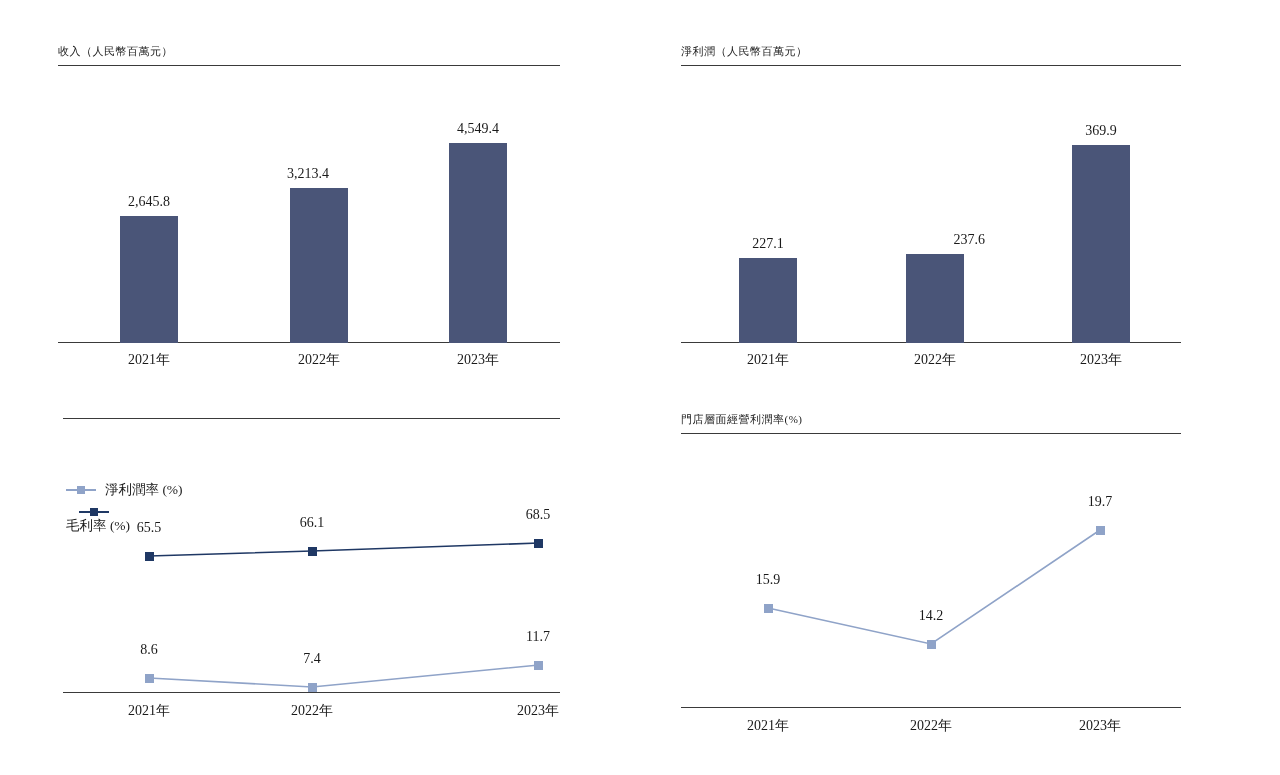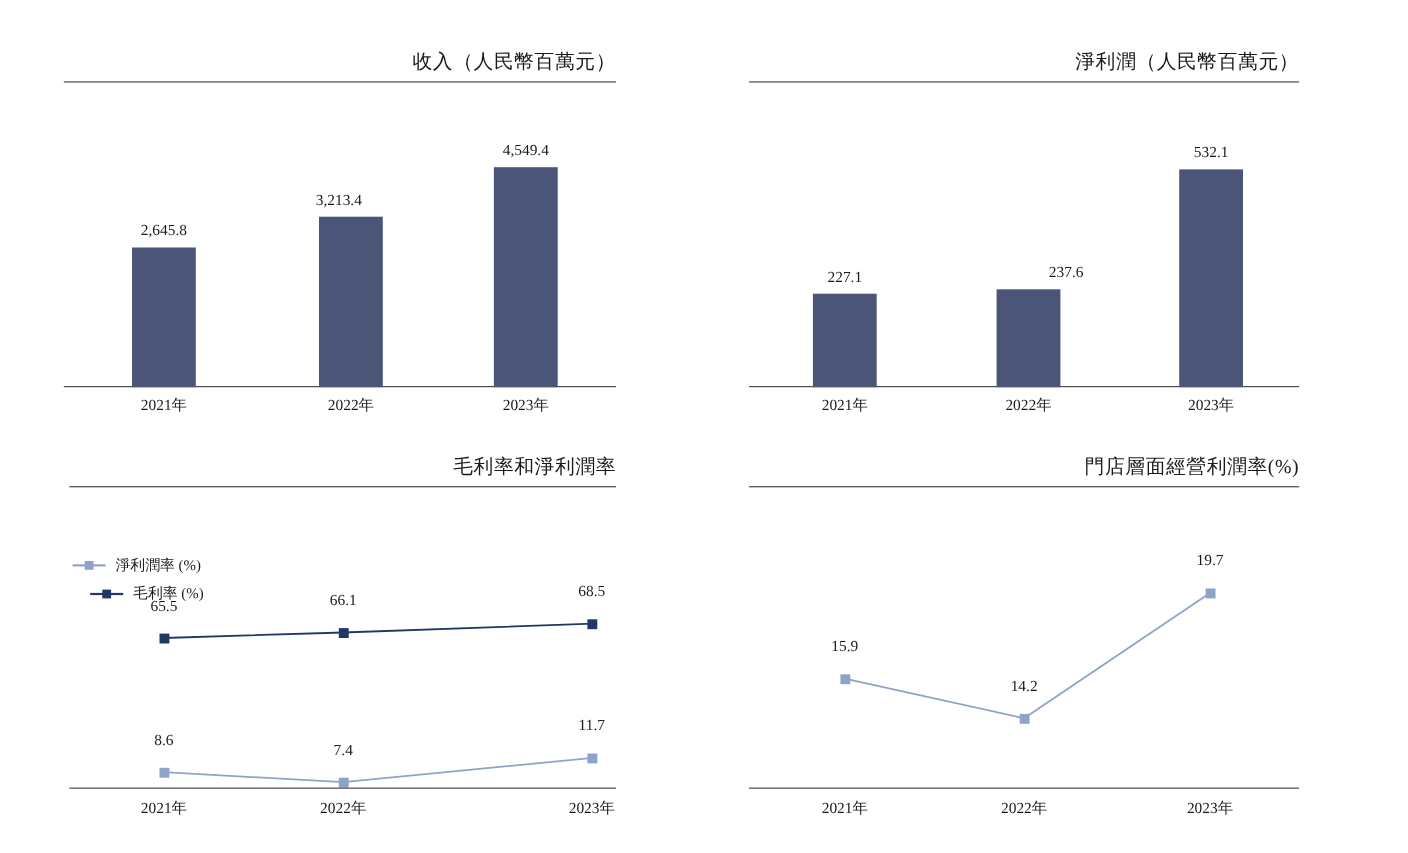--- a/index.html
+++ b/index.html
@@ -16,22 +16,22 @@
   }
   .page {
     position: relative;
     width: 1280px;
     height: 775px;
   }
   .panel {
     position: absolute;
   }
   .panel-title {
-    text-align: right;
-    font-size: 18px;
+    text-align: left;
+    font-size: 11px;
     color: #1a1a1a;
     letter-spacing: 0.5px;
     white-space: nowrap;
   }
   .title-rule {
     border-bottom: 1px solid #3a3a3a;
     margin-top: 6px;
   }
   .plot {
     position: relative;
@@ -154,41 +154,40 @@
     <div class="plot" style="height:272px; margin-top:5px;">
       <div class="axis-line" style="bottom:0;"></div>
 
       <div class="bar" style="left:58px; width:58px; height:85px;"></div>
       <div class="bar-label" style="left:37px; width:100px; bottom:91px;">227.1</div>
 
       <div class="bar" style="left:225px; width:58px; height:89px;"></div>
       <div class="bar-label" style="left:204px; width:100px; bottom:95px;text-align:right;">237.6</div>
 
       <div class="bar" style="left:391px; width:58px; height:198px;"></div>
-      <div class="bar-label" style="left:370px; width:100px; bottom:204px;">532.1</div>
+      <div class="bar-label" style="left:370px; width:100px; bottom:204px;">369.9</div>
     </div>
 
     <div style="position:relative; height:30px;">
       <div class="cat-label" style="left:37px; width:100px; top:8px;">2021年</div>
       <div class="cat-label" style="left:204px; width:100px; top:8px;">2022年</div>
       <div class="cat-label" style="left:370px; width:100px; top:8px;">2023年</div>
     </div>
   </div>
 
   <div class="panel" style="left:63px; top:412px; width:497px;">
-    <div class="panel-title">毛利率和淨利潤率</div>
     <div class="title-rule"></div>
 
     <div class="plot" style="height:270px; margin-top:4px;">
 
       <div class="legend-row" style="left:3px; top:38px;">
         <span class="legend-swatch light"></span>
         <span>淨利潤率 (%)</span>
       </div>
-      <div class="legend-row" style="left:19px; top:64px;">
+      <div class="legend-row" style="left:3px; top:64px;flex-direction:column;">
         <span class="legend-swatch dark"></span>
         <span>毛利率 (%)</span>
       </div>
 
       <svg class="lines" width="497" height="270">
         <polyline points="86,133 249,128 476,120" fill="none" stroke="#1f3864" stroke-width="1.6"></polyline>
         <polyline points="86,255 249,264 476,242" fill="none" stroke="#8fa3c8" stroke-width="1.6"></polyline>
       </svg>
 
       <div class="marker dark" style="left:82px; top:129px;"></div>

